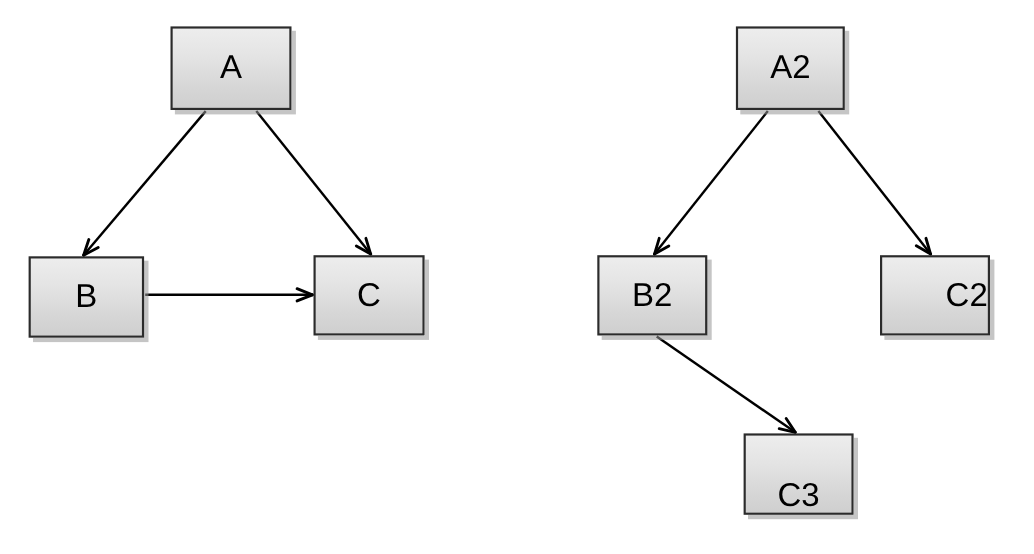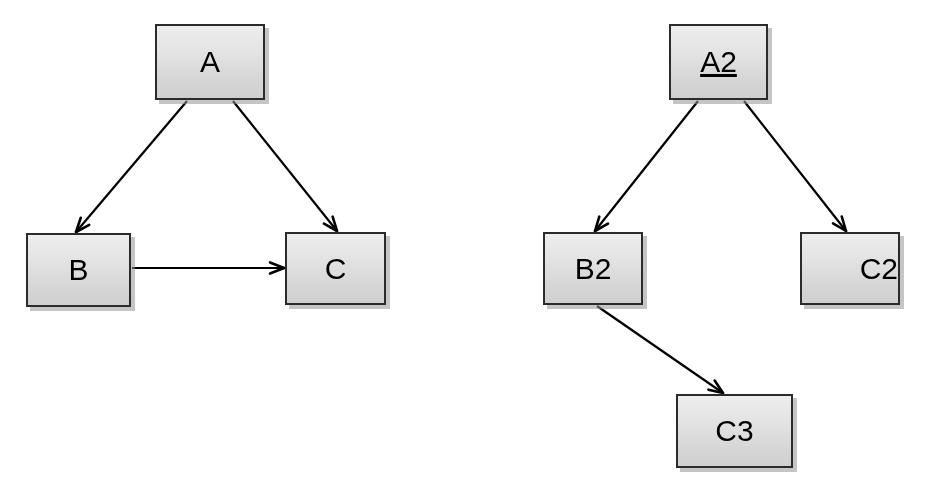--- a/index.html
+++ b/index.html
@@ -89,29 +89,29 @@
   </div>
 
   <div class="node" style="left: 26px; top: 233px; width: 105px; height: 74px;">
     <span class="node-label">B</span>
   </div>
 
   <div class="node" style="left: 285px; top: 232px; width: 101px; height: 73px;">
     <span class="node-label">C</span>
   </div>
 
-  <div class="node" style="left: 669px; top: 24px; width: 99px; height: 76px; text-decoration: underline;">
+  <div class="node" style="left: 669px; top: 24px; width: 99px; height: 76px;">
     <span class="node-label">A2</span>
   </div>
 
   <div class="node" style="left: 543px; top: 232px; width: 100px; height: 73px;">
     <span class="node-label">B2</span>
   </div>
 
   <div class="node" style="left: 800px; top: 232px; width: 100px; height: 73px; justify-content: flex-end;">
     <span class="node-label">C2</span>
   </div>
 
-  <div class="node" style="left: 676px; top: 394px; width: 117px; height: 74px;">
+  <div class="node" style="left: 676px; top: 394px; width: 100px; height: 74px; align-items: flex-end;">
     <span class="node-label">C3</span>
   </div>
 
 </div>
 
 </body></html>

